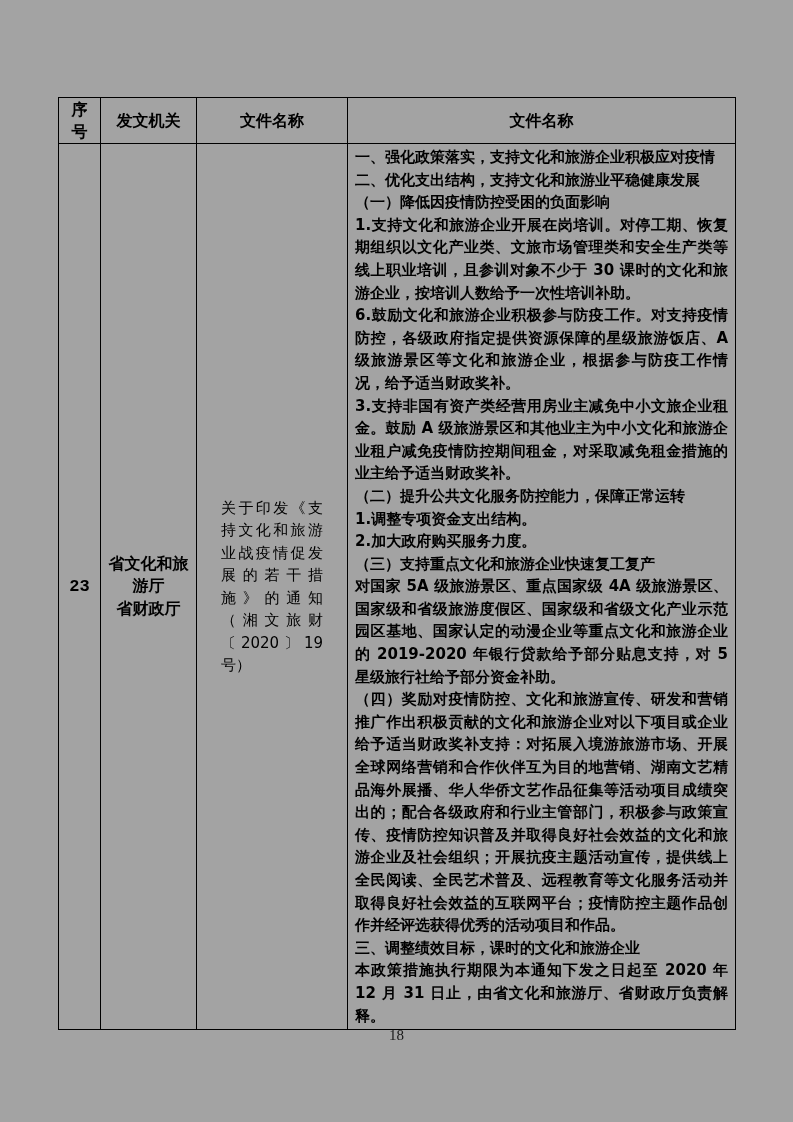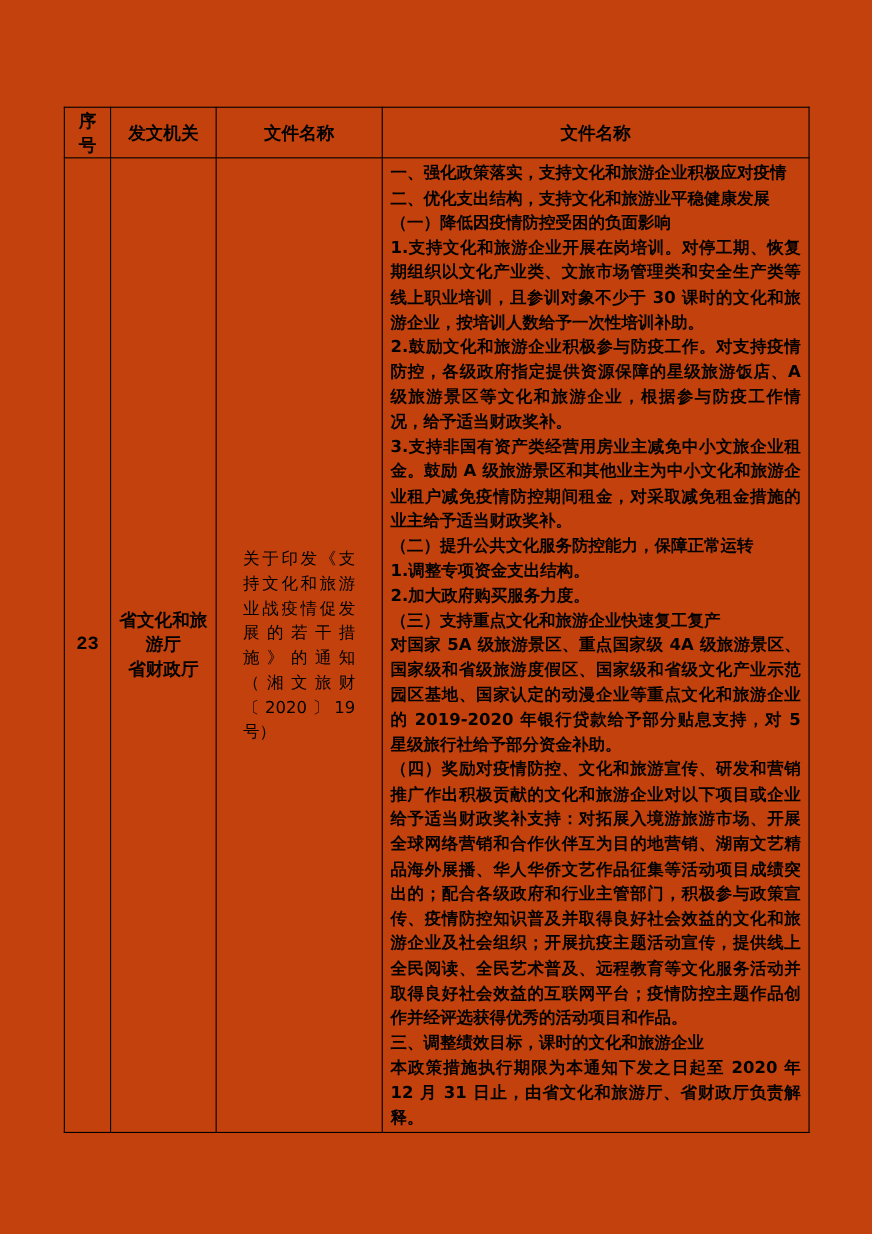--- a/index.html
+++ b/index.html
@@ -7,21 +7,21 @@
   body {
     width: 793px; height: 1122px;
     font-family: "DejaVu Sans", sans-serif;
     color: #000000;
     position: relative;
     overflow: hidden;
   }
   .page {
     position: absolute; left: 0; top: 0;
     width: 793px; height: 1122px;
-    background: #c2410c;
+    background: #a3a3a3;
   }
   table.doc-table {
     position: absolute; left: 58px; top: 97px;
     width: 677px;
     border-collapse: collapse;
     table-layout: fixed;
   }
   .doc-table col.c1 { width: 42px; }
   .doc-table col.c2 { width: 96px; }
   .doc-table col.c3 { width: 151px; }
@@ -106,29 +106,30 @@
         <td class="cell-agency">
           <span class="agency-line">省文化和旅游厅</span>
           <span class="agency-line">省财政厅</span>
         </td>
         <td class="cell-docname">关于印发《支持文化和旅游业战疫情促发展的若干措施》的通知（湘文旅财〔2020〕19号）</td>
         <td class="cell-content">
           <p>一、强化政策落实，支持文化和旅游企业积极应对疫情</p>
           <p>二、优化支出结构，支持文化和旅游业平稳健康发展</p>
           <p>（一）降低因疫情防控受困的负面影响</p>
           <p>1.支持文化和旅游企业开展在岗培训。对停工期、恢复期组织以文化产业类、文旅市场管理类和安全生产类等线上职业培训，且参训对象不少于 30 课时的文化和旅游企业，按培训人数给予一次性培训补助。</p>
-          <p>2.鼓励文化和旅游企业积极参与防疫工作。对支持疫情防控，各级政府指定提供资源保障的星级旅游饭店、A 级旅游景区等文化和旅游企业，根据参与防疫工作情况，给予适当财政奖补。</p>
+          <p>6.鼓励文化和旅游企业积极参与防疫工作。对支持疫情防控，各级政府指定提供资源保障的星级旅游饭店、A 级旅游景区等文化和旅游企业，根据参与防疫工作情况，给予适当财政奖补。</p>
           <p>3.支持非国有资产类经营用房业主减免中小文旅企业租金。鼓励 A 级旅游景区和其他业主为中小文化和旅游企业租户减免疫情防控期间租金，对采取减免租金措施的业主给予适当财政奖补。</p>
           <p>（二）提升公共文化服务防控能力，保障正常运转</p>
           <p>1.调整专项资金支出结构。</p>
           <p>2.加大政府购买服务力度。</p>
           <p>（三）支持重点文化和旅游企业快速复工复产</p>
           <p>对国家 5A 级旅游景区、重点国家级 4A 级旅游景区、国家级和省级旅游度假区、国家级和省级文化产业示范园区基地、国家认定的动漫企业等重点文化和旅游企业的 2019-2020 年银行贷款给予部分贴息支持，对 5 星级旅行社给予部分资金补助。</p>
           <p>（四）奖励对疫情防控、文化和旅游宣传、研发和营销推广作出积极贡献的文化和旅游企业对以下项目或企业给予适当财政奖补支持：对拓展入境游旅游市场、开展全球网络营销和合作伙伴互为目的地营销、湖南文艺精品海外展播、华人华侨文艺作品征集等活动项目成绩突出的；配合各级政府和行业主管部门，积极参与政策宣传、疫情防控知识普及并取得良好社会效益的文化和旅游企业及社会组织；开展抗疫主题活动宣传，提供线上全民阅读、全民艺术普及、远程教育等文化服务活动并取得良好社会效益的互联网平台；疫情防控主题作品创作并经评选获得优秀的活动项目和作品。</p>
           <p>三、调整绩效目标，课时的文化和旅游企业</p>
           <p>本政策措施执行期限为本通知下发之日起至 2020 年 12 月 31 日止，由省文化和旅游厅、省财政厅负责解释。</p>
         </td>
       </tr>
     </tbody>
   </table>
 
+  <div class="page-number">18</div>
 
 </div>
 
 </body></html>

